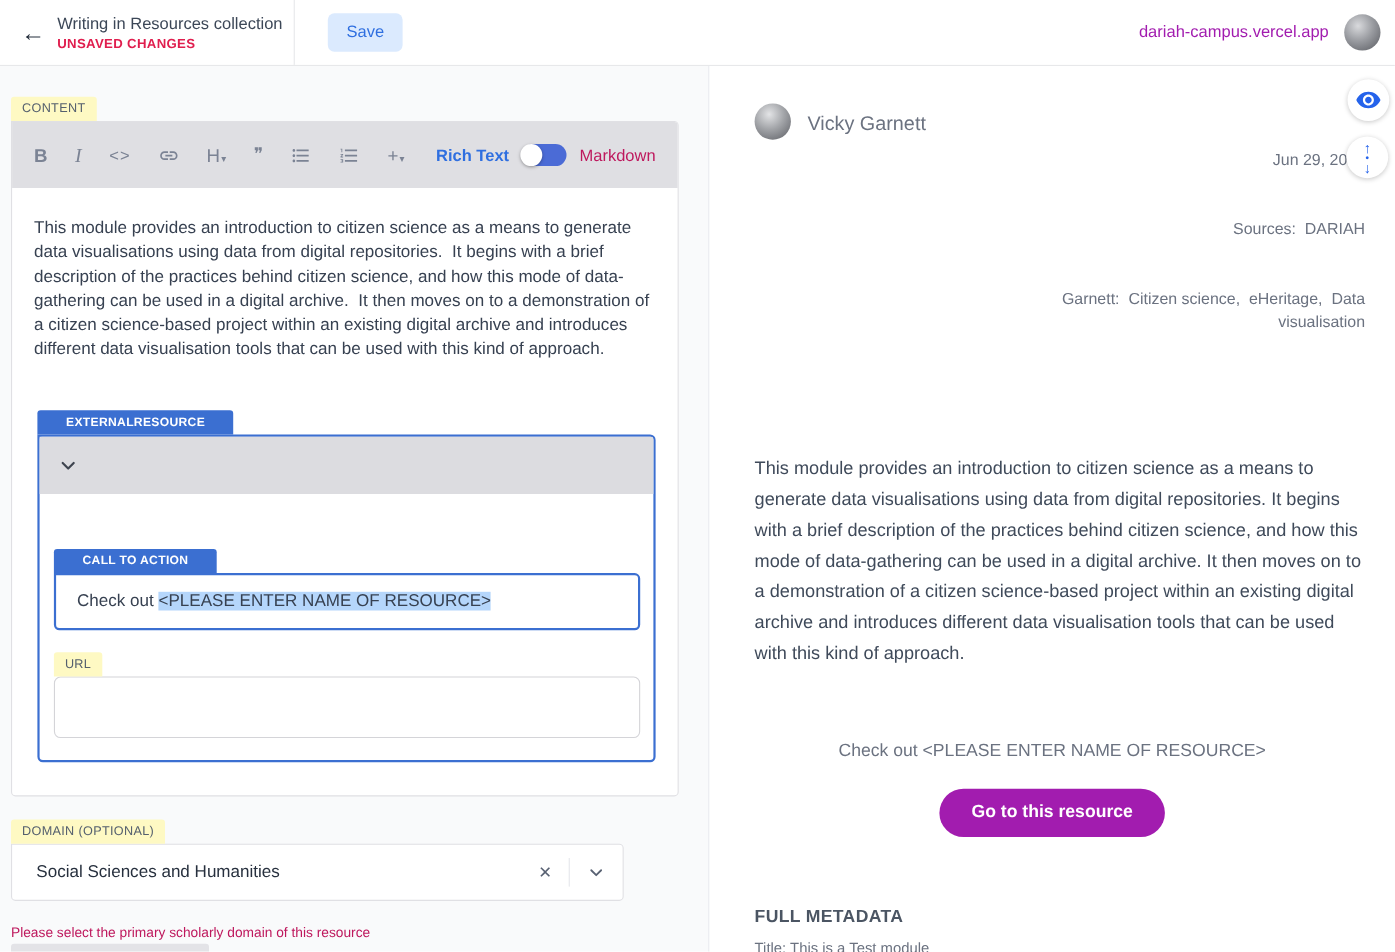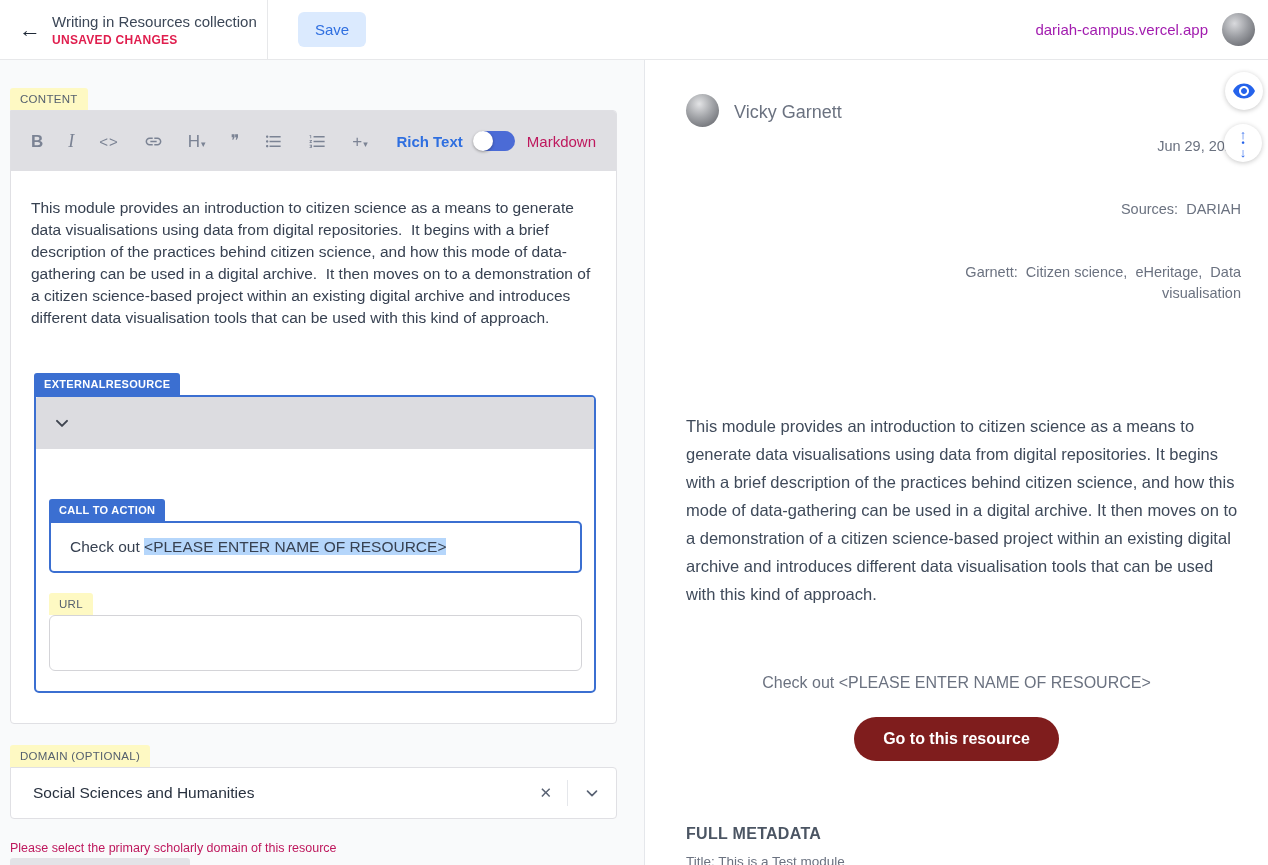--- a/index.html
+++ b/index.html
@@ -26,21 +26,21 @@
   
   .main { position:absolute; top:60px; left:0; width:1268px; height:805px; display:flex; }
   .left-pane { width:645px; height:100%; background:#f9fafb; border-right:1px solid #e5e7eb;
     position:relative; padding:28px 10px 0 10px; }
   .right-pane { width:623px; height:100%; background:#fff; position:relative; }
 
   
   .gray-tab { display:inline-block; background:#fef9c3; color:#55606e; font-size:11.5px;
     letter-spacing:.3px; padding:5px 10px; border-radius:3px 3px 0 0; }
   .blue-tab { display:inline-block; background:#3b6fd1; color:#fff; font-size:11px; font-weight:700;
-    letter-spacing:.3px; padding:5px 10px; border-radius:3px 3px 0 0; }
+    letter-spacing:.3px; padding:5px 26px; border-radius:3px 3px 0 0; }
 
   
   .editor-card { width:607px; background:#fff; border:1px solid #e0e0e4; border-radius:0 4px 4px 4px; }
   .toolbar { background:#dfdfe3; height:60px; display:flex; align-items:center; padding:0 20px;
     border-radius:0 3px 0 0; }
   .tb-btn { color:#7b8394; margin-right:25px; display:flex; align-items:center; cursor:pointer;
     font-size:17px; line-height:1; }
   .tb-btn svg { width:19px; height:19px; fill:#7b8394; display:block; }
   .g-bold { font-weight:700; }
   .g-italic { font-style:italic; font-family:"Liberation Serif", serif; font-size:18px; }
@@ -68,21 +68,21 @@
   .cta-section { margin-top:36px; }
   .cta-input { border:2px solid #3b6fd1; border-radius:0 5px 5px 5px; height:52px; display:flex;
     align-items:center; padding:0 19px; font-size:15.5px; color:#374151; background:#fff; }
   .selected-text { background:#b5d6fb; }
 
   .url-section { margin-top:20px; }
   .url-input { width:100%; border:1px solid #d4d4d8; border-radius:6px; height:56px; background:#fff;
     display:block; font-family:inherit; font-size:15px; padding:0 14px; color:#374151; outline:none; }
 
   .domain-section { margin-top:21px; }
-  .select-box { width:607px; height:52px; background:#fff; border:1px solid #e0e0e4;
+  .select-box { width:557px; height:52px; background:#fff; border:1px solid #e0e0e4;
     border-radius:0 4px 4px 4px; display:flex; align-items:center; padding-left:22px; cursor:pointer; }
   .select-value { flex:1; font-size:15.5px; color:#27303e; }
   .clear-x { color:#596273; font-size:15px; padding:0 15px; cursor:pointer; }
   .select-sep { width:1px; height:26px; background:#e5e7eb; }
   .select-chev { padding:0 15px; cursor:pointer; display:flex; }
   .select-chev svg { width:18px; height:18px; stroke:#596273; }
   .helper-text { font-size:12.5px; color:#be185d; margin-top:22px; }
 
   .partial-tab { position:absolute; left:10px; bottom:0; width:180px; height:7px; background:#e3e3e7;
     border-radius:3px 3px 0 0; }
@@ -100,21 +100,21 @@
   .preview-head { display:flex; align-items:flex-start; padding:34px 27px 0 41px; }
   .preview-avatar { width:33px; height:33px; border-radius:50%; flex:none;
     background:radial-gradient(circle at 40% 30%, #e3e4e6 0%, #a2a4a8 45%, #5a5c62 100%); }
   .preview-author { margin-left:15px; margin-top:8px; color:#6b7280; font-size:18px; }
   .preview-meta { margin-left:auto; text-align:right; color:#6b7280; font-size:14.5px;
     line-height:21px; white-space:pre-wrap; }
 
   .preview-par { padding:0 27px 0 41px; margin-top:66px; color:#3f4a5a; font-size:16.5px;
     line-height:28px; }
   .cta-line { text-align:center; color:#6b7280; font-size:16px; margin-top:66px; }
-  .go-btn { display:block; margin:25px auto 0 auto; background:#7f1d1d; color:#fff; font-weight:700;
+  .go-btn { display:block; margin:25px auto 0 auto; background:#a21caf; color:#fff; font-weight:700;
     font-size:16px; border:none; border-radius:999px; padding:13px 29px; cursor:pointer;
     font-family:inherit; }
   .full-meta { padding:0 27px 0 41px; margin-top:64px; }
   .fm-head { font-size:16px; font-weight:700; color:#4b5563; letter-spacing:.3px; }
   .fm-rows { margin-top:9px; }
   .fm-row { font-size:13.5px; color:#6b7280; line-height:20px; }
 </style>
 </head>
 <body>
 

